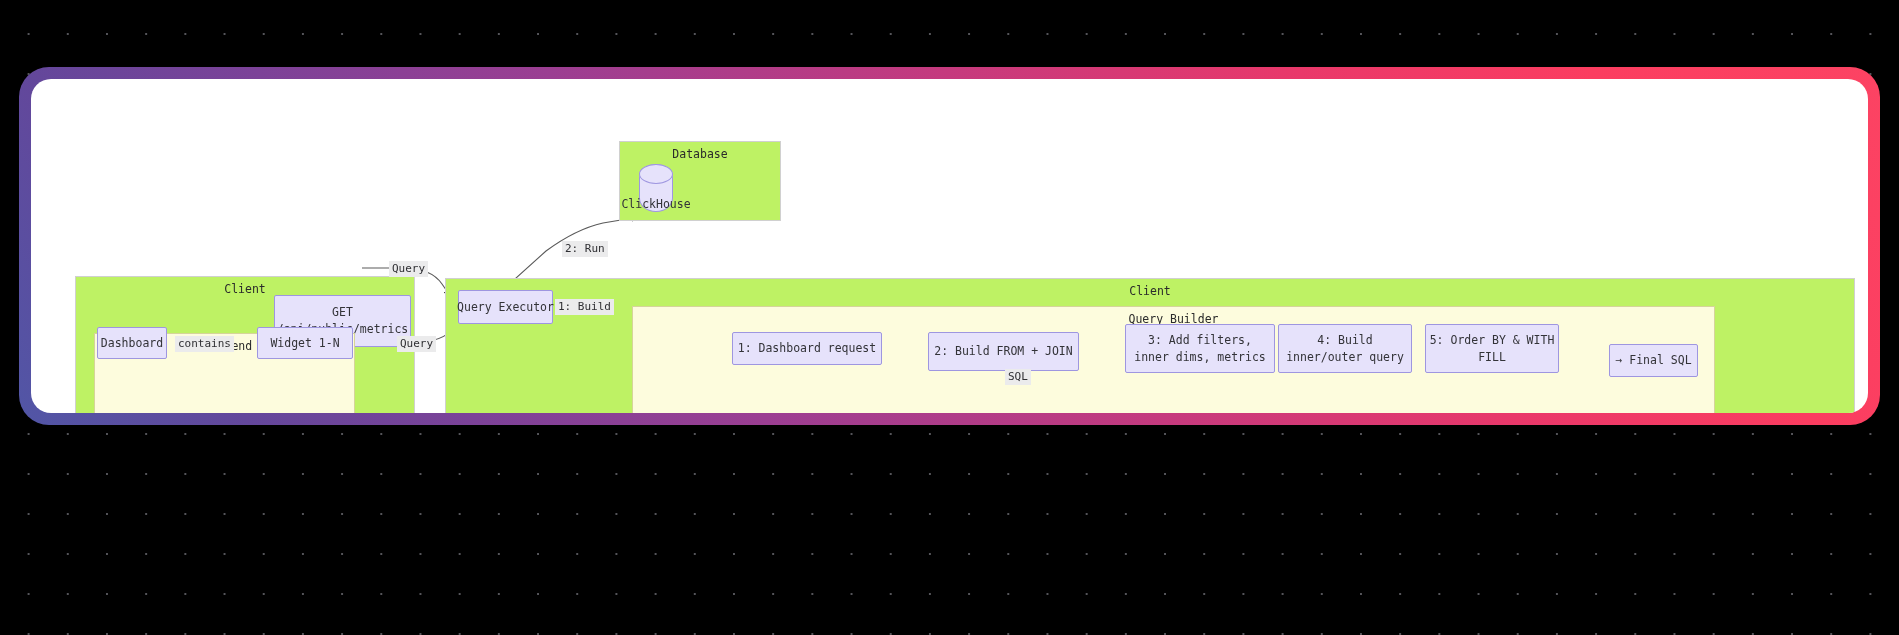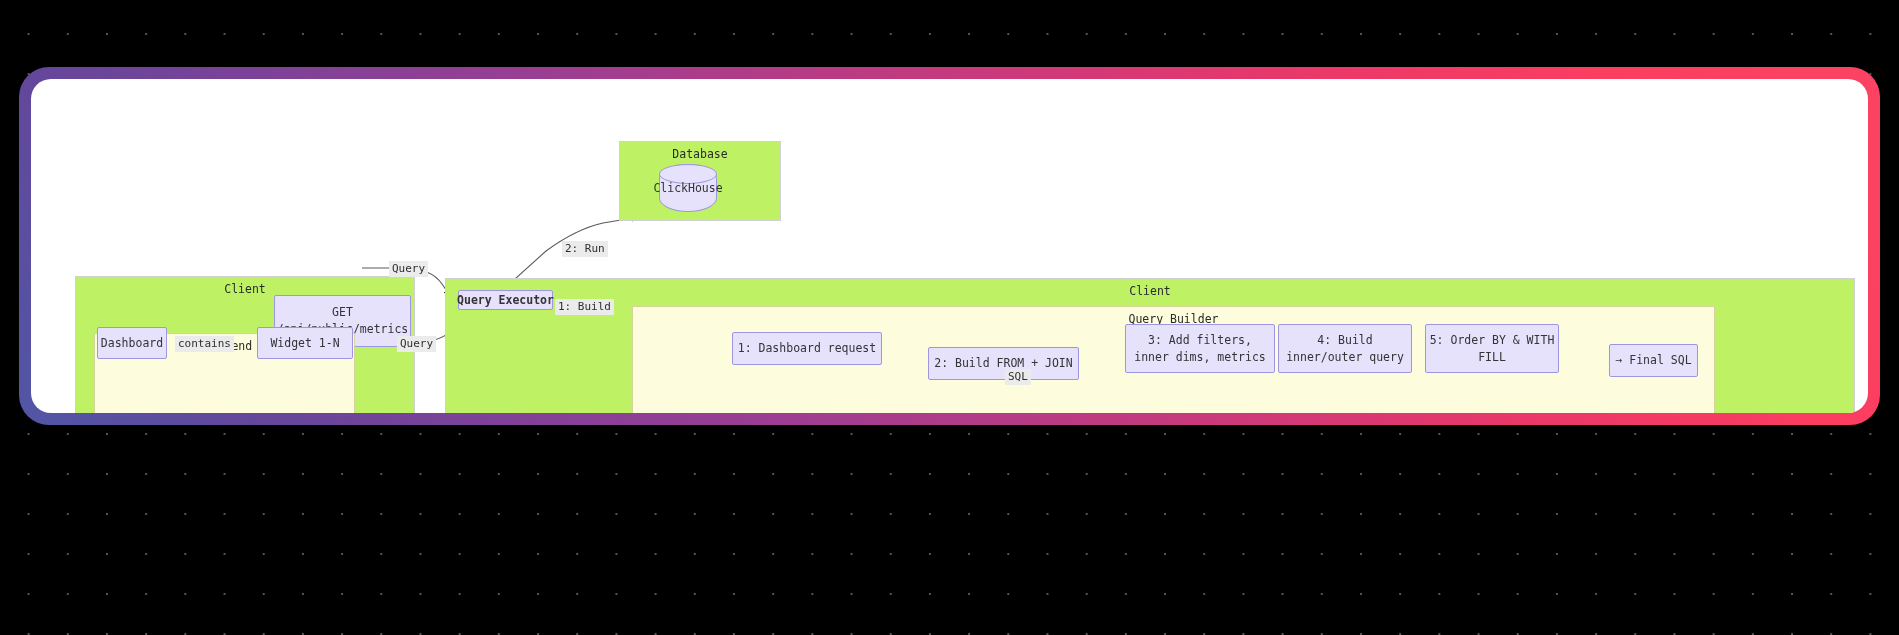--- a/index.html
+++ b/index.html
@@ -182,41 +182,41 @@
     </div>
 
     <div class="node" style="left:226px; top:248px; width:96px; height:32px;">
       <span>Widget 1-N</span>
     </div>
 
     <div class="cluster" style="left:588px; top:62px; width:162px; height:80px;">
       <div class="cluster-label" style="top:5px;">Database</div>
     </div>
 
-    <div class="cylinder" style="left:628px; top:85px; width:58px; height:48px;">
+    <div class="cylinder" style="left:608px; top:85px; width:34px; height:48px;align-items:flex-end;">
       <span class="cyl-label">ClickHouse</span>
     </div>
 
     <div class="cluster" style="left:414px; top:199px; width:1410px; height:168px;">
       <div class="cluster-label" style="top:5px;">Client</div>
     </div>
 
-    <div class="node" style="left:427px; top:211px; width:95px; height:20px;font-weight:bold;">
+    <div class="node" style="left:427px; top:211px; width:95px; height:34px;">
       <span>Query Executor</span>
     </div>
 
     <div class="cluster-yellow" style="left:601px; top:227px; width:1083px; height:122px;">
       <div class="cluster-label" style="top:5px; color:#2b2b2b;">Query Builder</div>
     </div>
 
     <div class="node" style="left:701px; top:253px; width:150px; height:33px;">
       <span>1: Dashboard request</span>
     </div>
 
-    <div class="node" style="left:897px; top:253px; width:151px; height:33px;margin-top:15px;">
+    <div class="node" style="left:897px; top:253px; width:151px; height:39px;">
       <span>2: Build FROM + JOIN</span>
     </div>
 
     <div class="node" style="left:1094px; top:245px; width:150px; height:49px;">
       <span>3: Add filters,</span>
       <span>inner dims, metrics</span>
     </div>
 
     <div class="node" style="left:1247px; top:245px; width:134px; height:49px;">
       <span>4: Build</span>

